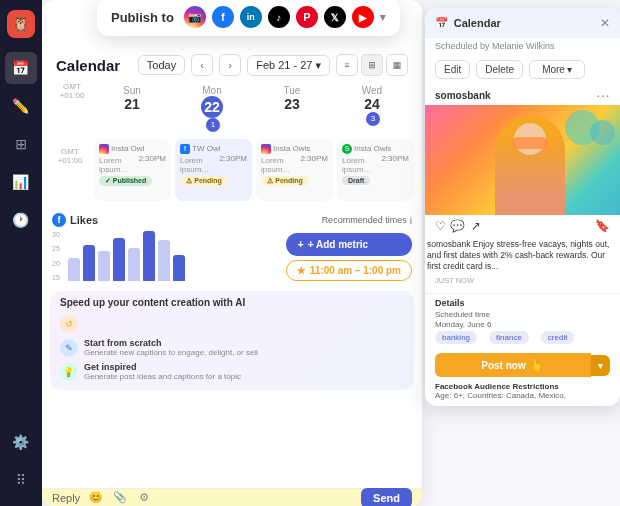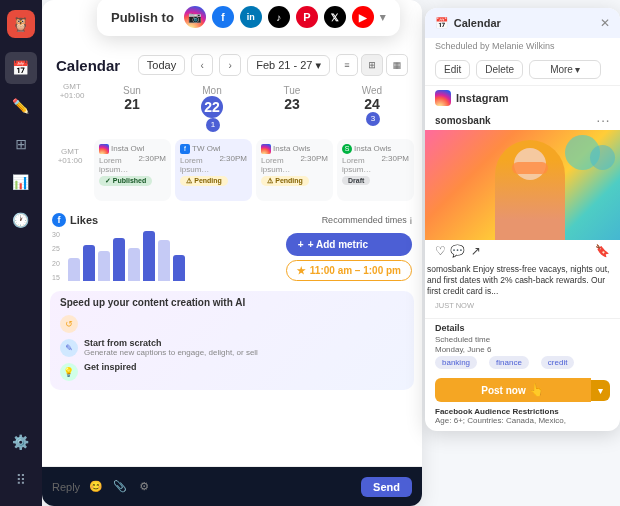--- a/index.html
+++ b/index.html
@@ -372,22 +372,22 @@
     }
     .ai-item-desc {
       font-size: 8px;
       color: #888;
     }
 
     
     .reply-bar {
       position: absolute;
       bottom: 0; left: 0; right: 0;
-      height: 40px;
-      background: #0f172a;
+      height: 18px;
+      background: #fef9c3;
       border-top: 1px solid #eee;
       display: flex;
       align-items: center;
       padding: 0 10px;
       gap: 6px;
     }
     .reply-label {
       font-size: 11px;
       color: #666;
       font-weight: 500;
@@ -461,21 +461,21 @@
       border-radius: 6px;
       padding: 3px 8px;
       font-size: 10px;
       color: #444;
       cursor: pointer;
       background: white;
     }
     .sched-more-btn {
       border: 1px solid #ddd;
       border-radius: 6px;
-      padding: 3px 20px;
+      padding: 3px 12px;
       font-size: 10px;
       color: #444;
       cursor: pointer;
       background: white;
       display: flex; align-items: center; gap: 2px;
     }
     .ig-section {
       padding: 4px 10px;
       display: flex;
       align-items: center;
@@ -807,20 +807,21 @@
         <div class="ai-icon ai-icon-2">✎</div>
         <div>
           <div class="ai-item-title">Start from scratch</div>
           <div class="ai-item-desc">Generate new captions to engage, delight, or sell</div>
         </div>
       </div>
       <div class="ai-item">
         <div class="ai-icon ai-icon-3">💡</div>
         <div>
           <div class="ai-item-title">Get inspired</div>
+          <div class="ai-item-desc">Generate post ideas and captions for a topic</div>
         </div>
       </div>
     </div>
 
     <div class="reply-bar">
       <span class="reply-label">Reply</span>
       <div class="reply-icons">
         <div class="reply-icon-btn">😊</div>
         <div class="reply-icon-btn">📎</div>
         <div class="reply-icon-btn">⚙</div>
@@ -839,24 +840,20 @@
     </div>
     <div class="sched-by">Scheduled by Melanie Wilkins</div>
     <div class="sched-actions">
       <button class="sched-btn">Edit</button>
       <button class="sched-btn">Delete</button>
       <button class="sched-more-btn">
         <span>More</span>
         <span>▾</span>
       </button>
     </div>
-    <div class="ig-section">
-      <div class="ig-section-icon"></div>
-      <span class="ig-section-label">Instagram</span>
-    </div>
     <div class="post-preview">
       <div class="preview-account">
         <span class="account-name">somosbank</span>
         <span class="account-dots">···</span>
       </div>
       <div class="preview-img">
         <div class="preview-circle-1"></div>
         <div class="preview-circle-2"></div>
         <div class="preview-img-person">
           <div class="preview-img-face"></div>

